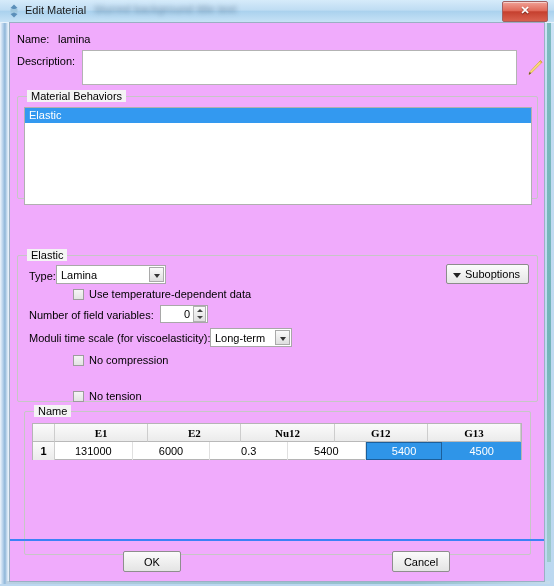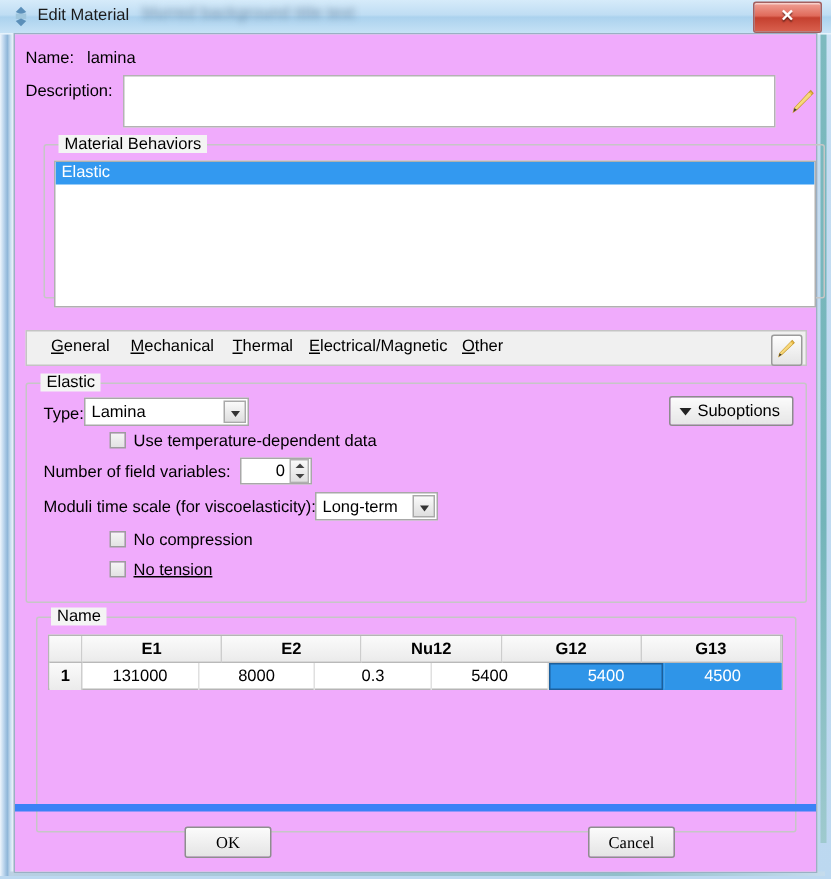--- a/index.html
+++ b/index.html
@@ -145,21 +145,21 @@
   .group-title {
     position: absolute;
     top: -7px; left: 9px;
     background: #f4f4f4;
     padding: 0 4px;
     font-size: 11px;
     color: #000;
     white-space: nowrap;
   }
 
-  .behaviors-group { left: 19px; top: 73px; width: 521px; height: 103px; }
+  .behaviors-group { left: 7px; top: 73px; width: 521px; height: 103px; }
   .behaviors-list {
     position: absolute;
     left: 6px; top: 10px;
     width: 508px; height: 98px;
     background: #fff;
     border: 1px solid #b0b0b0;
     box-sizing: border-box;
     overflow: hidden;
   }
   .behavior-item {
@@ -342,20 +342,21 @@
     border: 1px solid #b5b5b5;
     box-sizing: border-box;
     background: #fff;
   }
   .dt-row { display: flex; }
   .dt-head .dt-cell {
     background: linear-gradient(to bottom,#fbfbfb,#ebebeb);
     font-weight: bold;
     border-right: 1px solid #cdcdcd;
     border-bottom: 1px solid #b9b9b9;
+    font-family: Liberation Serif, serif;
   }
   .dt-cell {
     height: 18px;
     line-height: 18px;
     font-size: 11px;
     text-align: center;
     box-sizing: border-box;
     overflow: hidden;
   }
   .dt-corner { width: 22px; flex: 0 0 22px; }
@@ -373,22 +374,21 @@
   }
   .dt-data.sel.active {
     box-shadow: inset 0 0 0 1px #1c5f9b;
   }
 
   
   .btnbar {
     position: absolute;
     left: 0; bottom: 0;
     width: 100%; height: 40px;
-    border-top: 5px solid #3b82f6;
-    font-family: Liberation Serif, serif;
+    border-top: 2px solid #3b82f6;
   }
   .dlg-btn {
     position: absolute;
     top: 10px;
     width: 58px; height: 21px;
     font-size: 11px;
     line-height: 20px;
     text-align: center;
     background: linear-gradient(to bottom,#fbfbfb,#e4e4e4);
     border: 1px solid #8e8e8e;
@@ -439,34 +439,20 @@
       </svg>
     </span>
 
     <div class="group behaviors-group">
       <div class="group-title">Material Behaviors</div>
       <div class="behaviors-list">
         <div class="behavior-item selected">Elastic</div>
       </div>
     </div>
 
-    <div class="menubar">
-      <div class="menu-item" style="left:16px"><u>G</u>eneral</div>
-      <div class="menu-item" style="left:69px"><u>M</u>echanical</div>
-      <div class="menu-item" style="left:137px"><u>T</u>hermal</div>
-      <div class="menu-item" style="left:188px"><u>E</u>lectrical/Magnetic</div>
-      <div class="menu-item" style="left:290px"><u>O</u>ther</div>
-      <div class="pencil-btn-menu">
-        <svg width="17" height="17" viewBox="0 0 20 20">
-          <polygon points="15.5,3.5 17,5.2 7.2,14.5 5,16 5.6,13.7" fill="#f2c14a" stroke="#c79a2e" stroke-width="0.8"></polygon>
-          <polygon points="14.4,4.7 15.9,6.3 7,14.5 5.6,13.7" fill="#f7d87c"></polygon>
-          <polygon points="5,16 5.6,13.7 7.2,14.5" fill="#3b3b3b"></polygon>
-        </svg>
-      </div>
-    </div>
 
     <div class="group elastic-group">
       <div class="group-title">Elastic</div>
 
       <div class="lbl type-label">Type:</div>
       <div class="type-select">
         <span class="txt">Lamina</span>
         <span class="combo-arrow"></span>
       </div>
 
@@ -486,40 +472,40 @@
 
       <div class="lbl moduli-label">Moduli time scale (for viscoelasticity):</div>
       <div class="moduli-select">
         <span class="txt">Long-term</span>
         <span class="combo-arrow"></span>
       </div>
 
       <div class="checkrow" style="left:11px; top:98px;">
         <span class="cbox"></span><span>No compression</span>
       </div>
-      <div class="checkrow" style="left:11px; top:118px;text-decoration:underline;">
+      <div class="checkrow" style="left:11px; top:134px;">
         <span class="cbox"></span><span>No tension</span>
       </div>
     </div>
 
     <div class="group data-group">
       <div class="group-title">Name</div>
       <div class="data-table">
         <div class="dt-row dt-head">
           <div class="dt-cell dt-corner"></div>
           <div class="dt-cell dt-data">E1</div>
           <div class="dt-cell dt-data">E2</div>
           <div class="dt-cell dt-data">Nu12</div>
           <div class="dt-cell dt-data">G12</div>
           <div class="dt-cell dt-data">G13</div>
         </div>
         <div class="dt-row">
           <div class="dt-cell dt-rownum">1</div>
           <div class="dt-cell dt-data">131000</div>
-          <div class="dt-cell dt-data">8000</div>
+          <div class="dt-cell dt-data">6000</div>
           <div class="dt-cell dt-data">0.3</div>
           <div class="dt-cell dt-data">5400</div>
           <div class="dt-cell dt-data sel active">5400</div>
           <div class="dt-cell dt-data sel">4500</div>
         </div>
       </div>
     </div>
 
     <div class="btnbar">
       <div class="dlg-btn ok-btn">OK</div>

